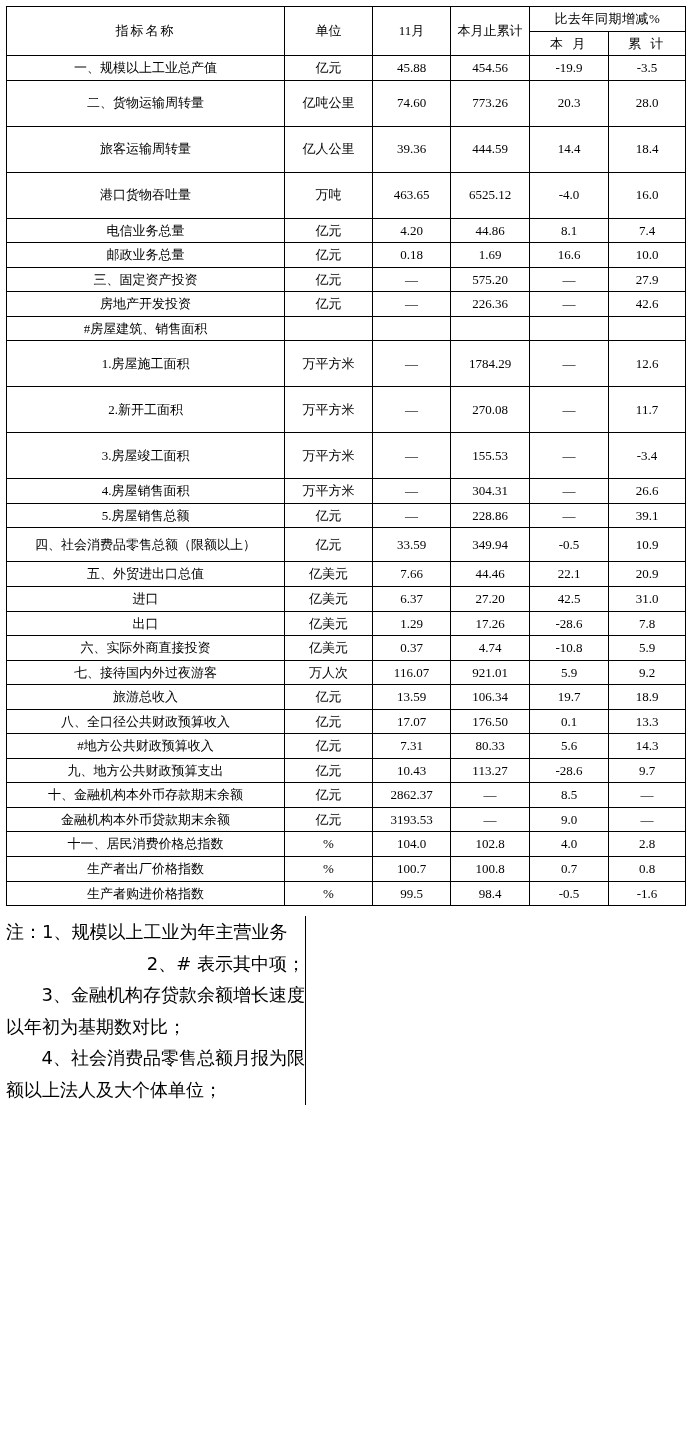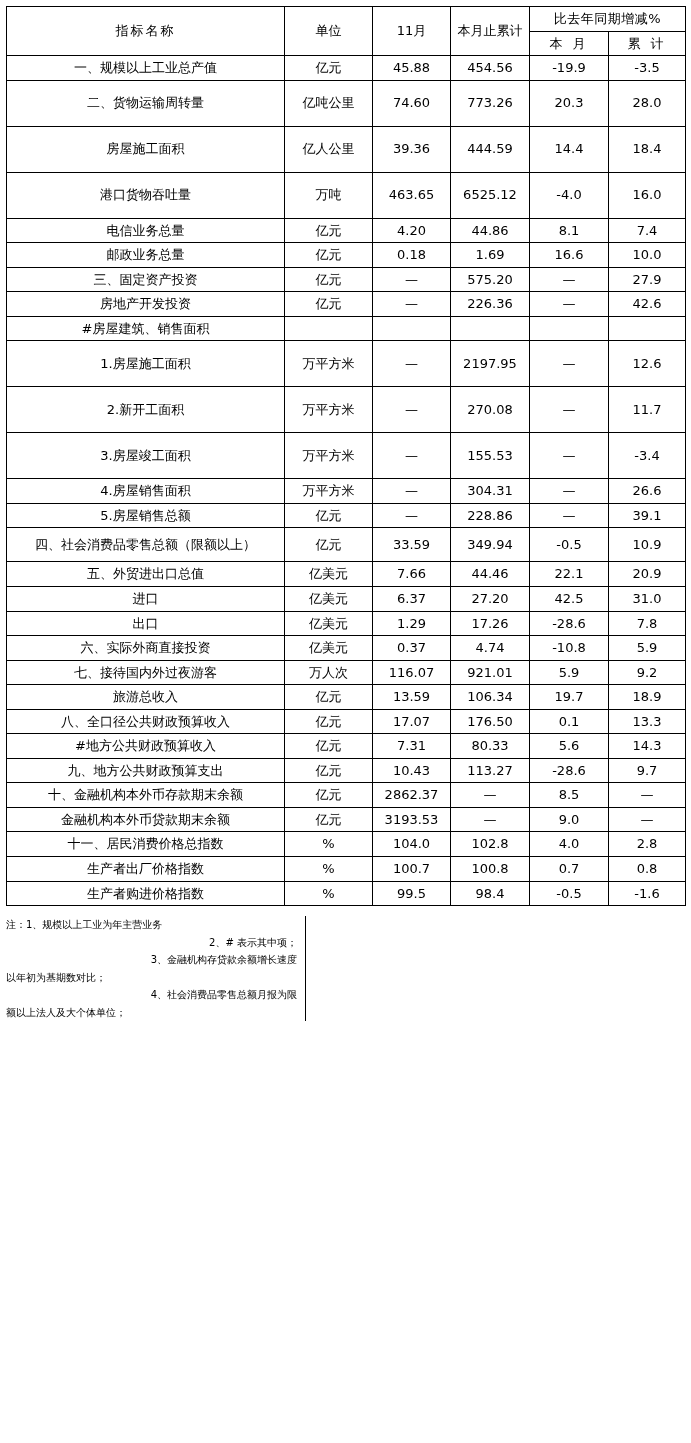--- a/index.html
+++ b/index.html
@@ -15,20 +15,21 @@
   .page {
     width: 691px;
     position: relative;
   }
   table.stat {
     border-collapse: collapse;
     width: 679px;
     margin-left: 6px;
     margin-top: 6px;
     table-layout: fixed;
+    font-family: Liberation Serif, serif;
   }
   table.stat td, table.stat th {
     border: 1px solid #000000;
     font-weight: normal;
     font-size: 13px;
     line-height: 1.35;
     padding: 3px 2px;
     vertical-align: middle;
     text-align: center;
     word-wrap: break-word;
@@ -58,24 +59,24 @@
   .ind3 { padding-left: 70px; }
 
   .tall { height: 46px; }
   .mid { height: 34px; }
   .short { height: 24px; }
 
   .notes {
     width: 300px;
     margin-left: 6px;
     margin-top: 10px;
-    font-size: 10px;
+    font-size: 18px;
     line-height: 1.75;
     border-right: 1px solid #000000;
-    padding-right: 8px;
+    padding-right: 0;
     box-sizing: border-box;
   }
   .notes div { white-space: nowrap; }
   .note-indent { padding-left: 16px; text-align: right; }
 </style>
 </head>
 <body>
 
 <div class="page">
 
@@ -112,21 +113,21 @@
         </tr>
         <tr class="tall">
           <td class="nm ind0">二、货物运输周转量</td>
           <td>亿吨公里</td>
           <td>74.60</td>
           <td>773.26</td>
           <td>20.3</td>
           <td>28.0</td>
         </tr>
         <tr class="tall">
-          <td class="nm ind1">房屋施工面积</td>
+          <td class="nm ind1">旅客运输周转量</td>
           <td>亿人公里</td>
           <td>39.36</td>
           <td>444.59</td>
           <td>14.4</td>
           <td>18.4</td>
         </tr>
         <tr class="tall">
           <td class="nm ind1">港口货物吞吐量</td>
           <td>万吨</td>
           <td>463.65</td>
@@ -171,21 +172,21 @@
           <td></td>
           <td></td>
           <td></td>
           <td></td>
           <td></td>
         </tr>
         <tr class="tall">
           <td class="nm ind3">1.房屋施工面积</td>
           <td>万平方米</td>
           <td>—</td>
-          <td>2197.95</td>
+          <td>1784.29</td>
           <td>—</td>
           <td>12.6</td>
         </tr>
         <tr class="tall">
           <td class="nm ind3">2.新开工面积</td>
           <td>万平方米</td>
           <td>—</td>
           <td>270.08</td>
           <td>—</td>
           <td>11.7</td>

